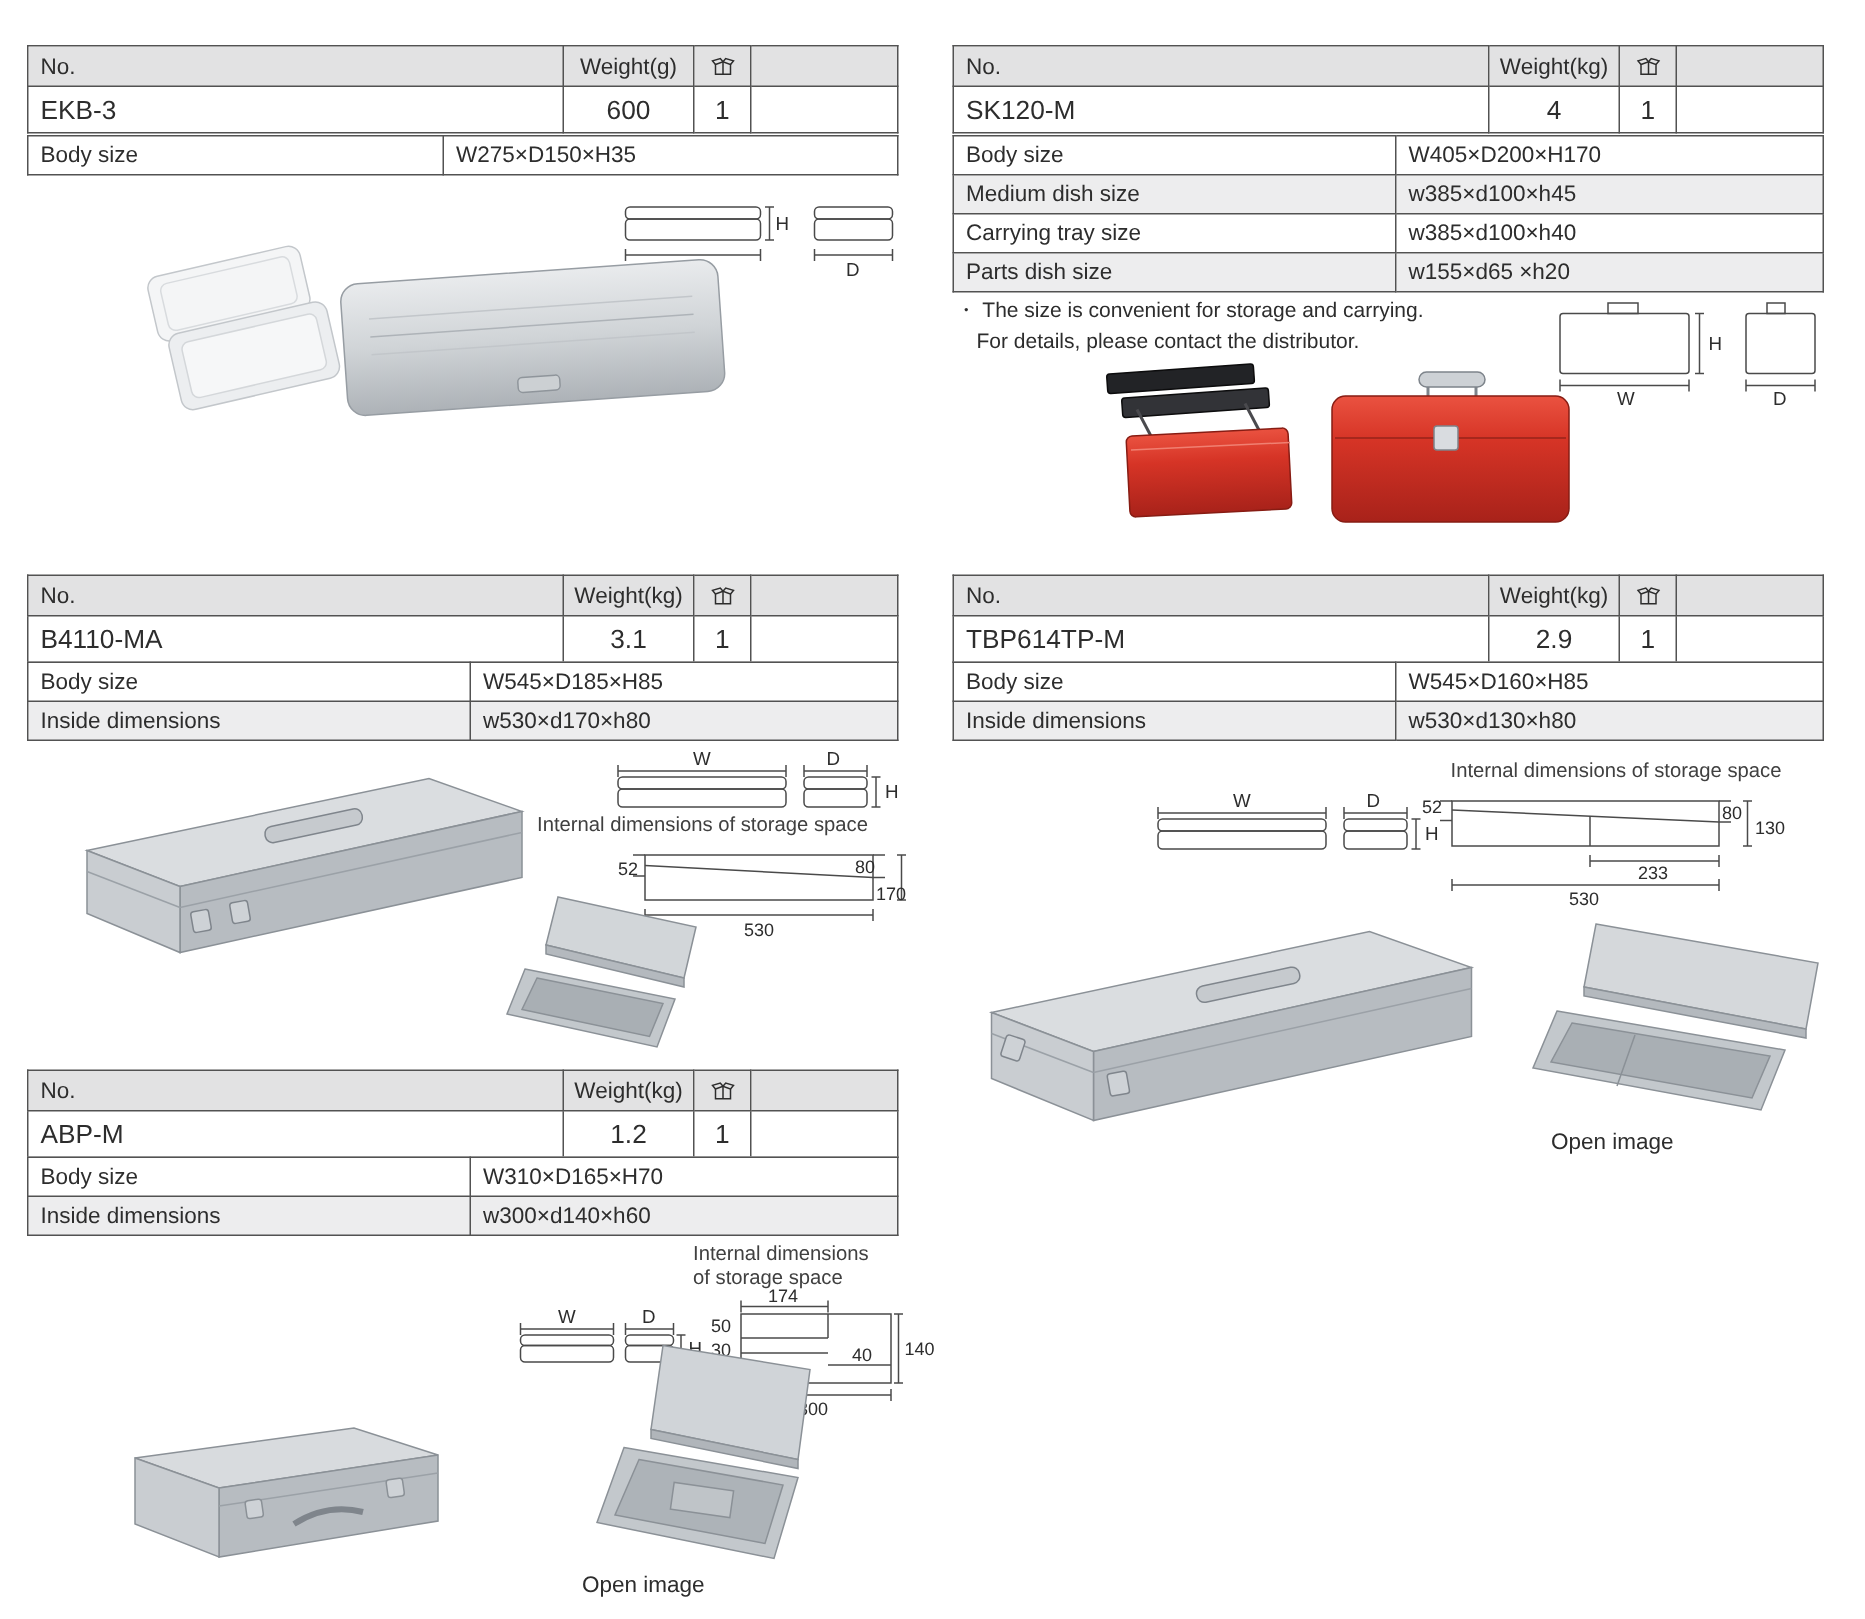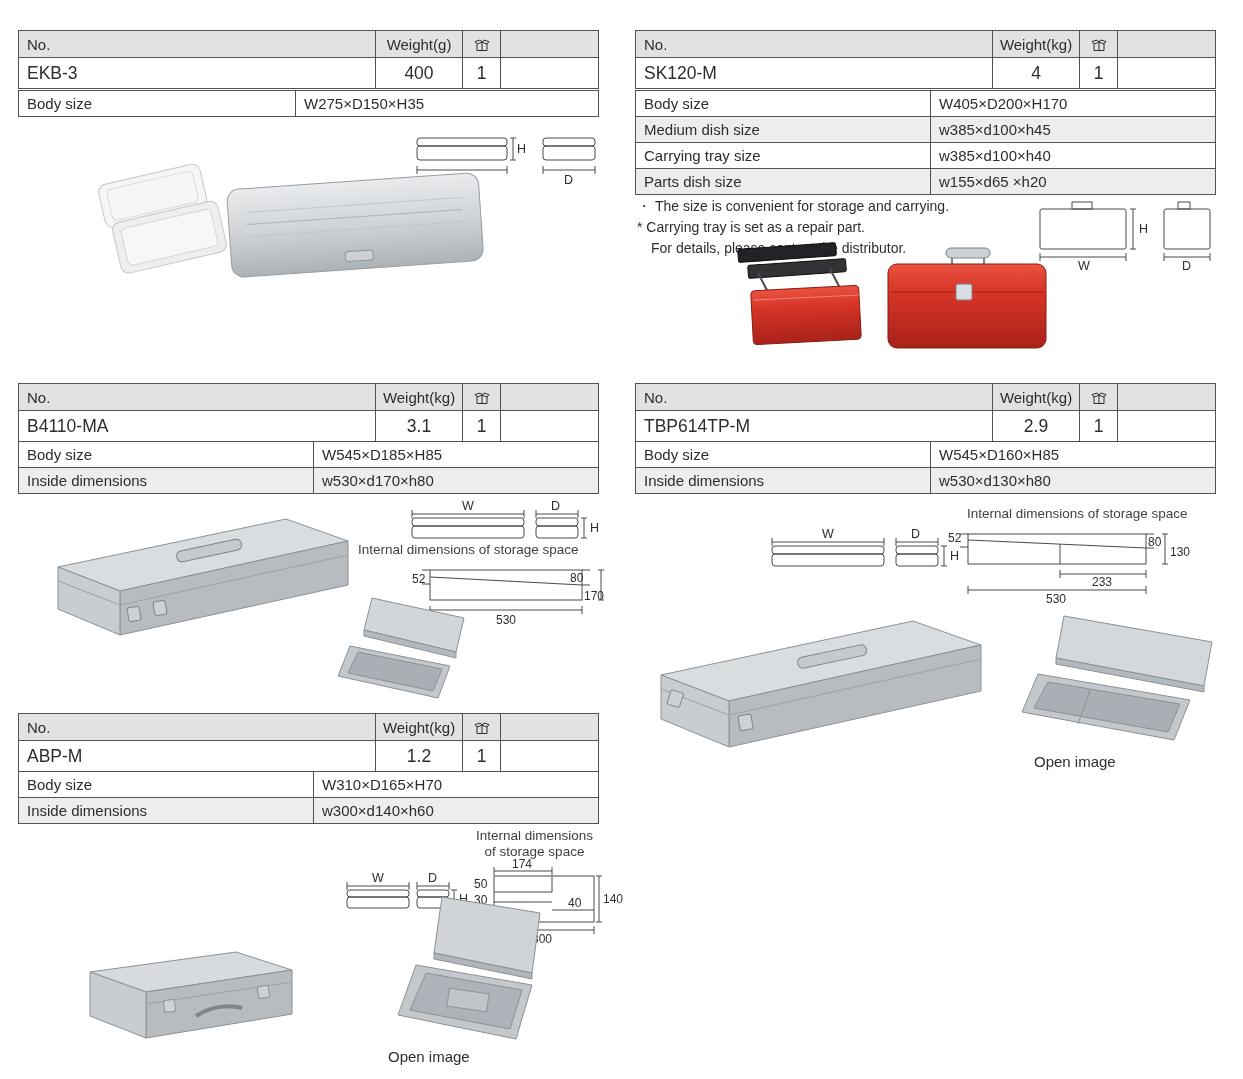--- a/index.html
+++ b/index.html
@@ -45,21 +45,21 @@
           <path d="M3 5 L1 2.6 L6.2 1 L8 3.2"></path>
           <path d="M13 5 L15 2.6 L9.8 1 L8 3.2"></path>
           <path d="M8 3.2 L8 11.5"></path>
         </g>
       </svg>
     </td>
     <td></td>
   </tr>
   <tr class="data">
     <td>EKB-3</td>
-    <td class="ctr">400</td>
+    <td class="ctr">600</td>
     <td class="ctr">1</td>
     <td></td>
   </tr>
   </tbody>
 </table>
 
 <table class="t spec" style="left:18px;top:90px;width:580px">
   <colgroup>
       <col style="width:277px">
       <col style="width:303px">
@@ -175,21 +175,20 @@
   </tr>
   <tr>
     <td>Parts dish size</td>
     <td>w155×d65 ×h20</td>
   </tr>
   </tbody>
 </table>
 
 <div class="notes" style="left:637px;top:196px;width:400px">
   <div>・ The size is convenient for storage and carrying.</div>
-  <div>* Carrying tray is set as a repair part.</div>
   <div class="indent">For details, please contact the distributor.</div>
 </div>
 
 <svg class="dsvg" style="left:1038px;top:196px" width="184" height="76">
   <g stroke="#4a4a4a" fill="none" stroke-width="1">
     <rect x="34" y="6" width="20" height="7"></rect>
     <rect x="2" y="13" width="86" height="40" rx="2"></rect>
     <line x1="92" y1="13" x2="98" y2="13"></line>
       <line x1="92" y1="53" x2="98" y2="53"></line>
       <line x1="95" y1="13" x2="95" y2="53"></line>
@@ -390,21 +389,21 @@
     <td>Body size</td>
     <td>W310×D165×H70</td>
   </tr>
   <tr>
     <td>Inside dimensions</td>
     <td>w300×d140×h60</td>
   </tr>
   </tbody>
 </table>
 
-<div class="dtitle" style="left:462px;top:828px;width:145px;text-align:center">
+<div class="dtitle" style="left:462px;top:828px;width:145px;">
   <div>Internal dimensions</div>
   <div>of storage space</div>
 </div>
 
 <svg class="dsvg" style="left:345px;top:872px" width="124" height="46">
   <text class="lab" x="27" y="10">W</text>
   <text class="lab" x="83" y="10">D</text>
   <g stroke="#4a4a4a" fill="none" stroke-width="1">
     <line x1="2" y1="14" x2="64" y2="14"></line>
       <line x1="2" y1="10" x2="2" y2="18"></line>

